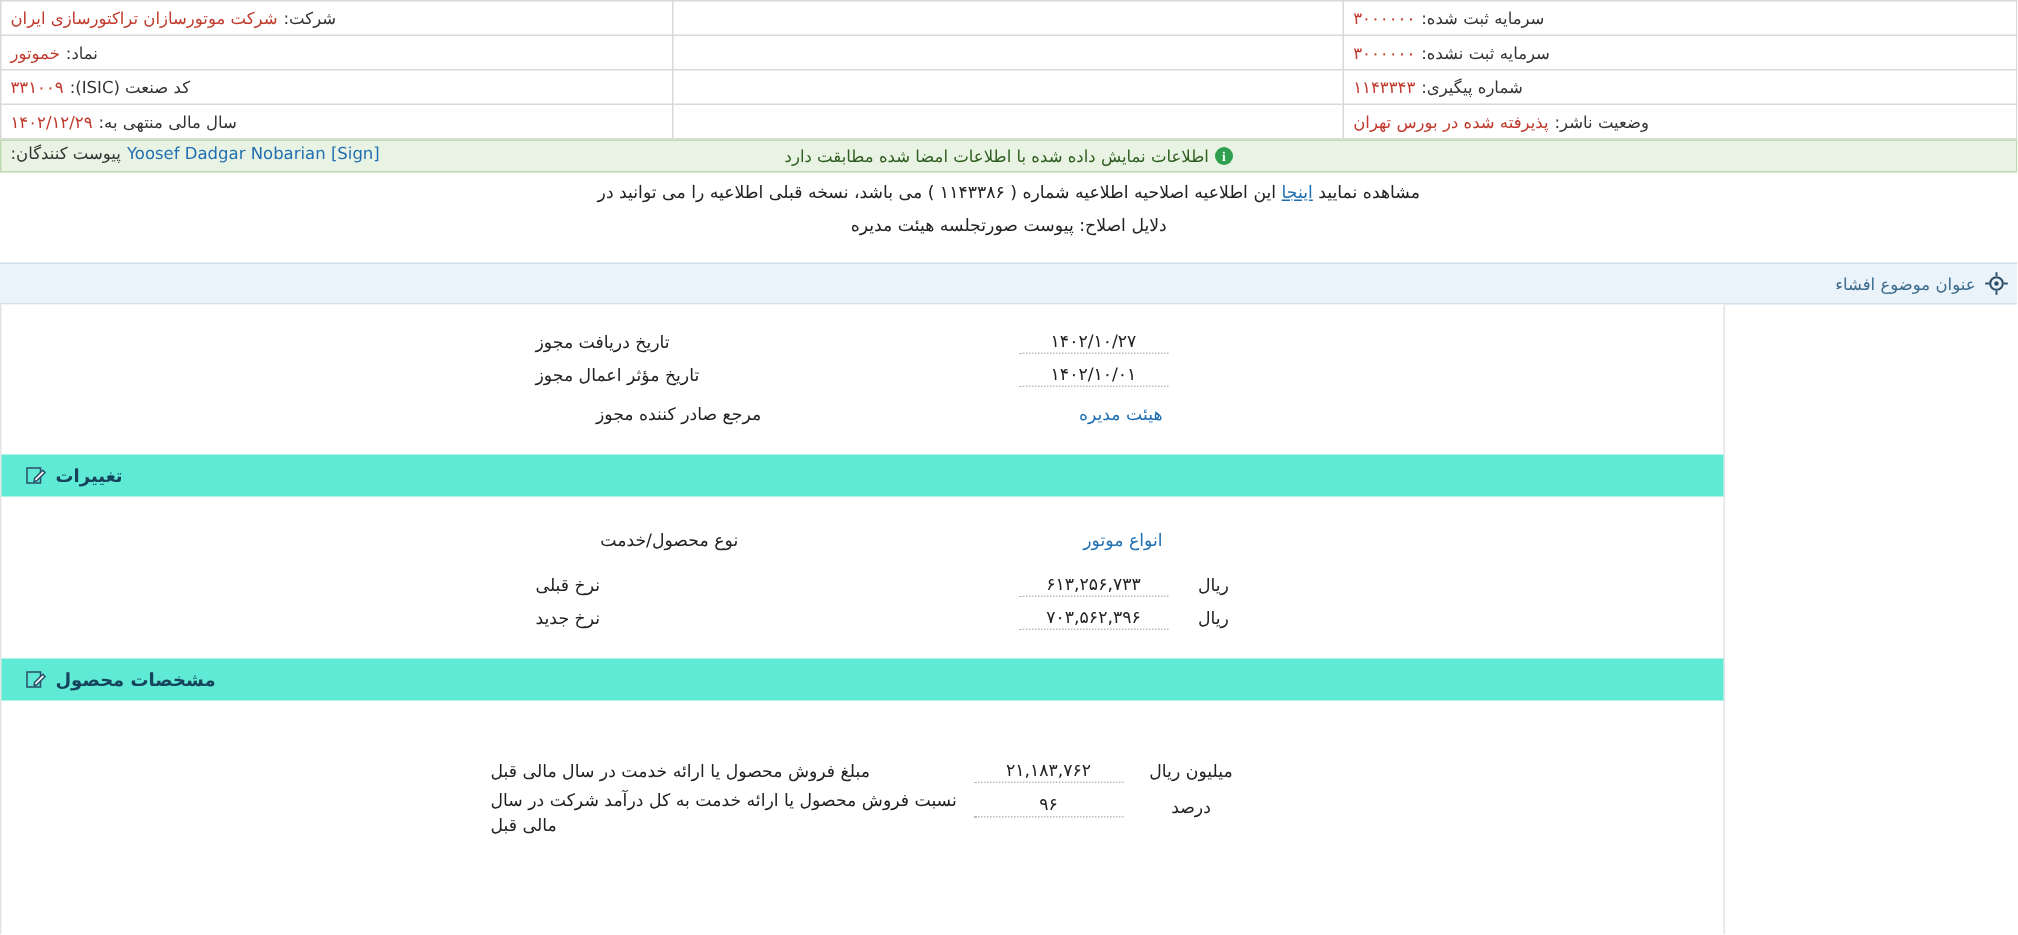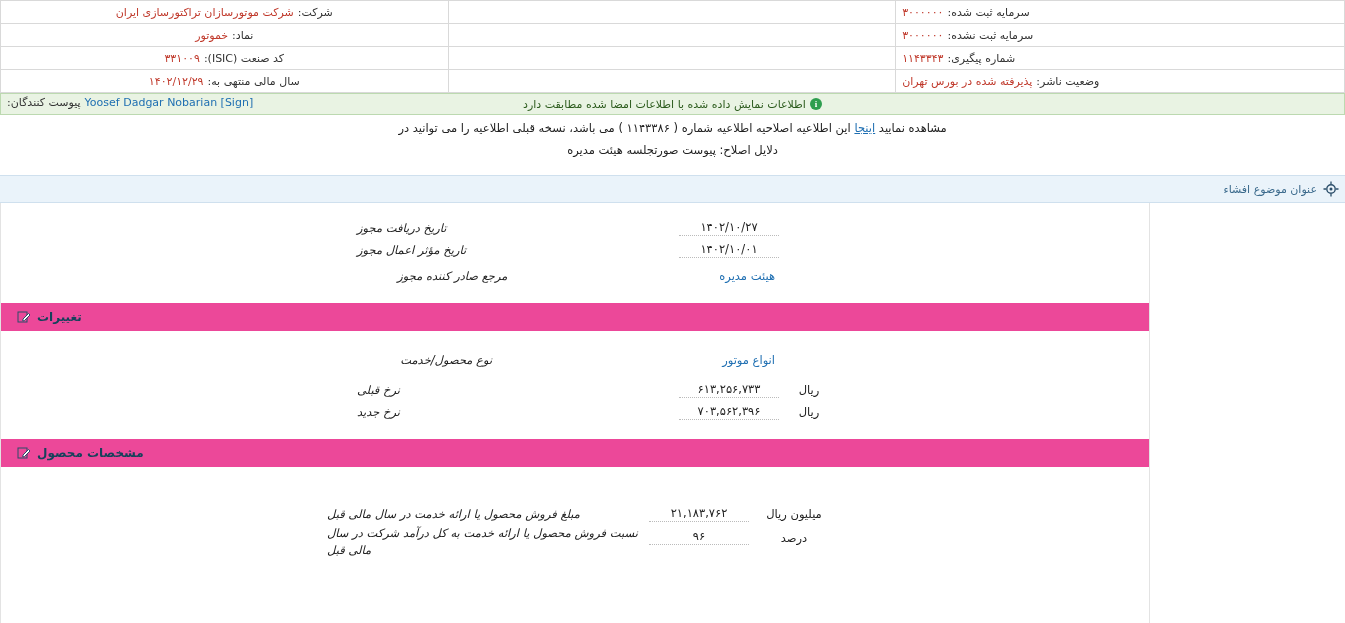--- a/index.html
+++ b/index.html
@@ -26,21 +26,21 @@
   }
   table.info td {
     border: 1px solid #d9d9d9;
     padding: 2px 6px;
     height: 18px;
     vertical-align: middle;
     white-space: nowrap;
     overflow: hidden;
   }
   td.lbl {
-    text-align: center;
+    text-align: left;
     color: #333;
   }
   td.lbl .k { color: #333; }
   td.lbl .v { color: #c0392b; margin-right: 4px; }
   td.mid {
     text-align: left;
     color: #333;
   }
   td.mid .v { color: #c0392b; margin-right: 4px; }
   .col-a { width: 33.4%; }
@@ -153,21 +153,20 @@
     font-size: 11.5px;
     height: 22px;
     padding-right: 0;
   }
   .kv-label {
     width: 330px;
     text-align: left;
     padding-left: 8px;
     color: #222;
     box-sizing: border-box;
-    font-style: italic;
   }
   .kv-value {
     width: 100px;
     text-align: center;
     color: #222;
     border-bottom: 1px dotted #bbb;
     padding-bottom: 1px;
     box-sizing: border-box;
   }
   .kv-value.plain {
@@ -180,21 +179,21 @@
   .kv-unit {
     width: 60px;
     text-align: center;
     color: #222;
     box-sizing: border-box;
   }
   .kv-spacer { width: 310px; }
 
   
   .section-band {
-    background: #ec4899;
+    background: #5eead4;
     height: 28px;
     display: flex;
     align-items: center;
     justify-content: flex-start;
     padding-left: 0;
     padding-right: 0;
     margin-top: 16px;
     position: relative;
   }
   .section-band .inner {

